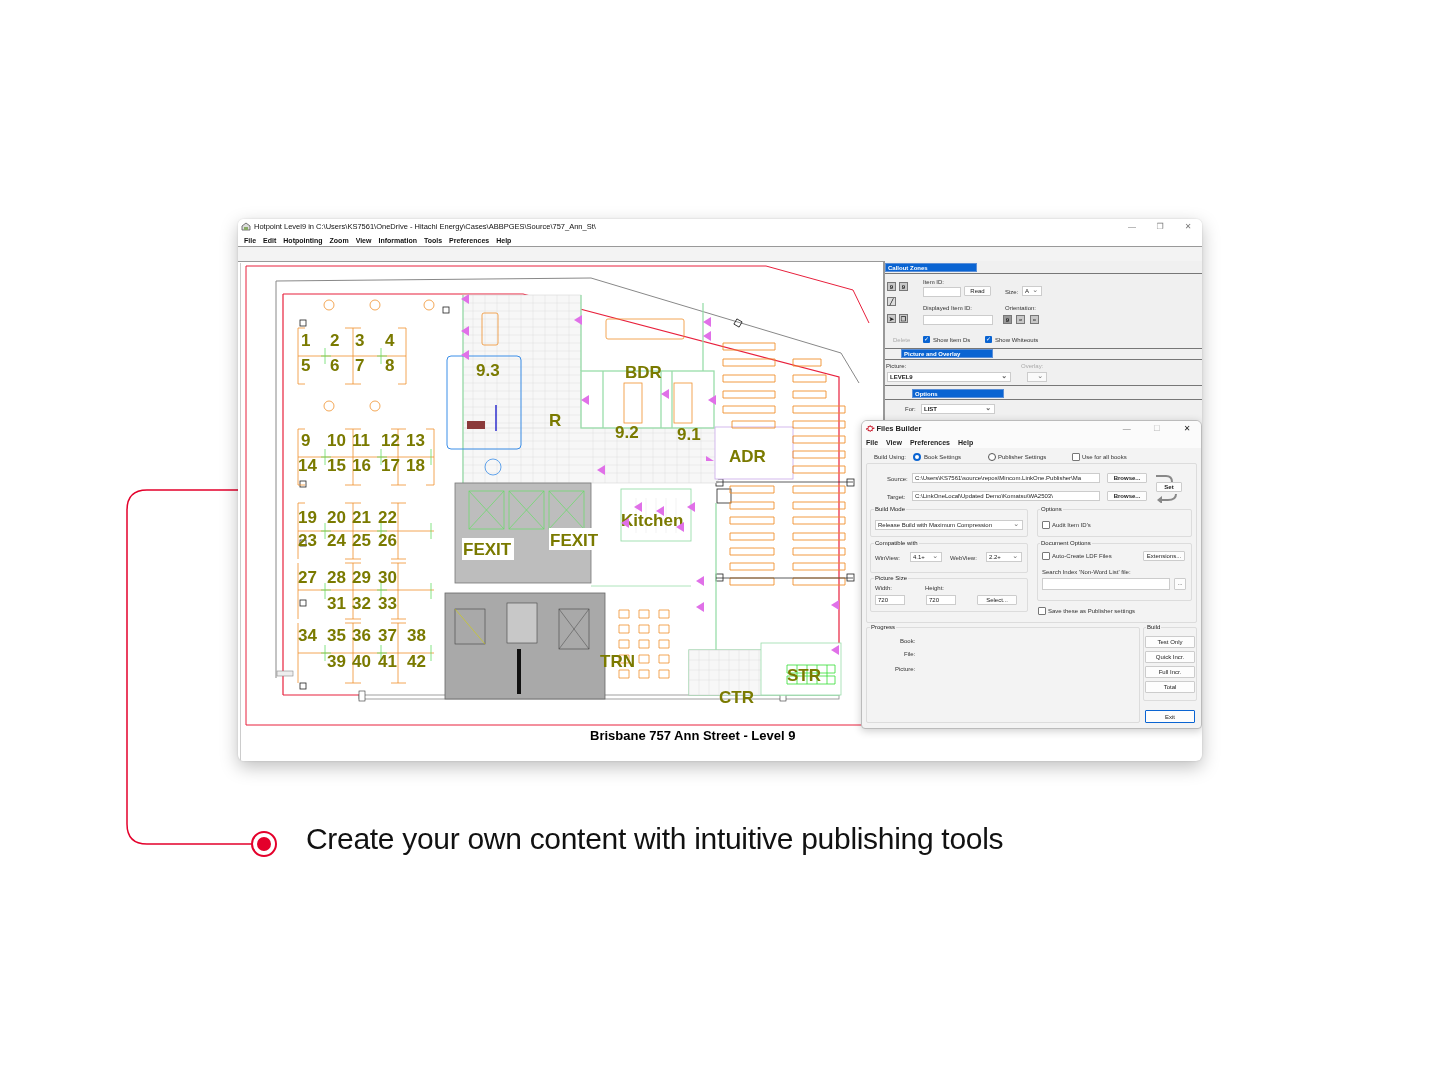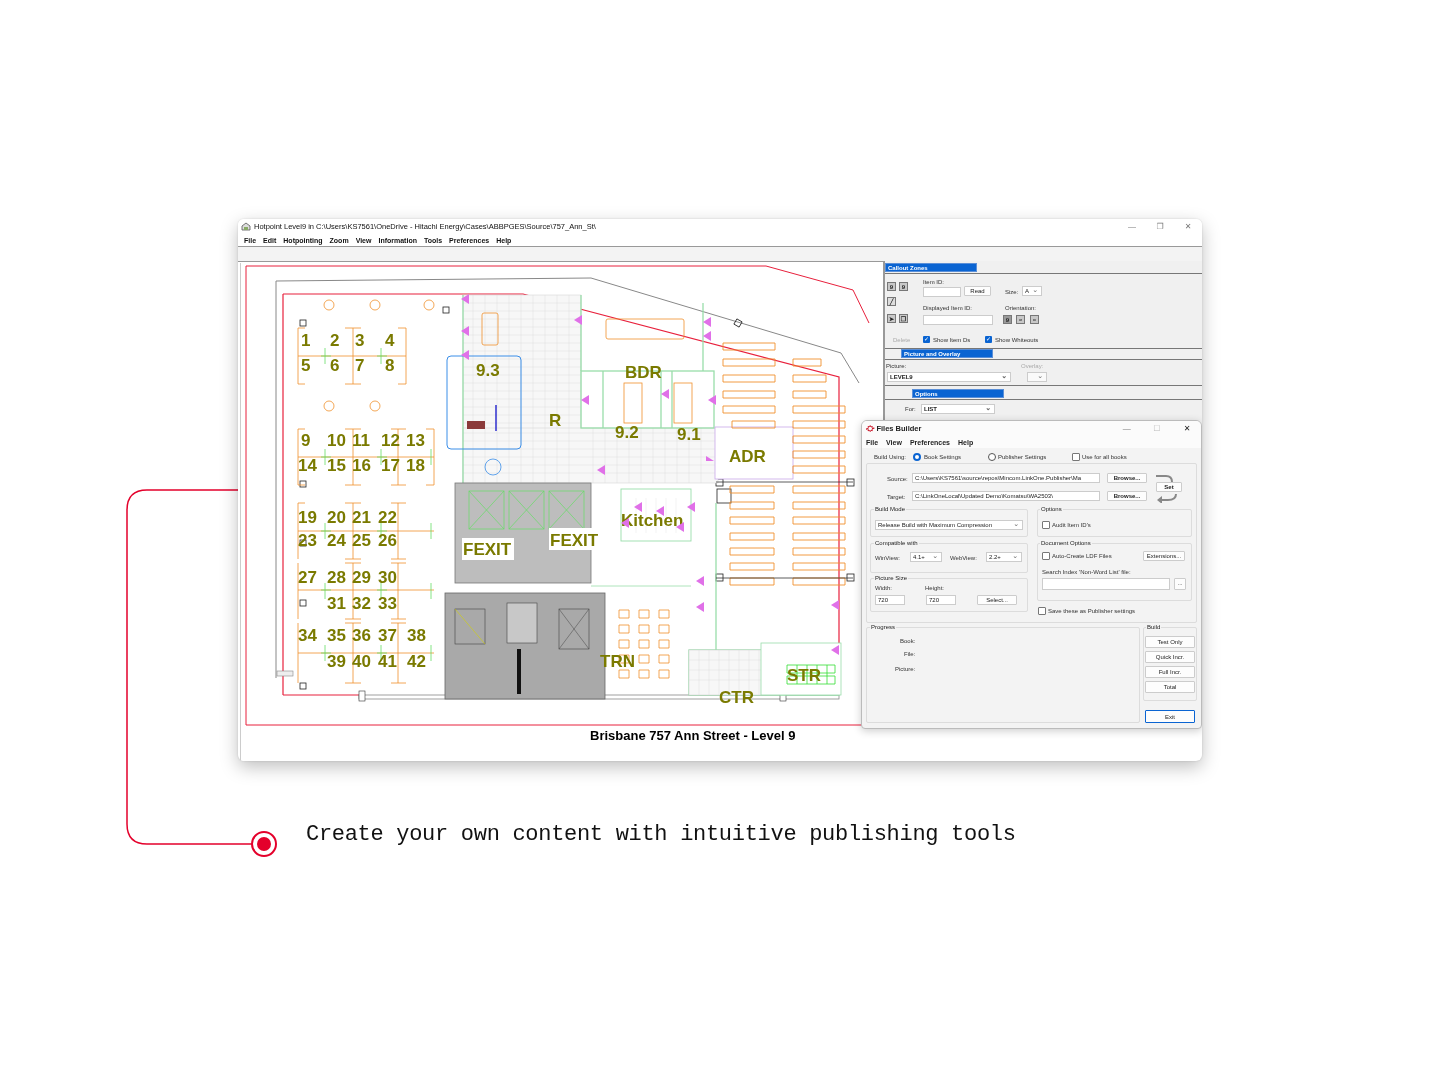--- a/index.html
+++ b/index.html
@@ -45,21 +45,21 @@
   .bb .bb-title .c span { display: inline-block; width: 28px; text-align: center; font-weight: normal; color: #777; font-size: 8px; }
   .bb .bb-menu { height: 12px; display: flex; align-items: center; padding-left: 4px; font-size: 7px; font-weight: bold; background: #fbfbfb; }
   .bb .bb-menu span { margin-right: 8px; }
   .bb .abs { position: absolute; }
   .grp { position: absolute; border: 1px solid #dcdcdc; border-radius: 2px; }
   .grp-t { position: absolute; font-size: 6px; color: #222; background: #f3f3f3; padding: 0 1px; }
   .radio { position: absolute; width: 8px; height: 8px; border-radius: 50%; border: 1px solid #555; background: #fff; }
   .radio.on { border: 2px solid #0a64d2; }
   .cbox { position: absolute; width: 8px; height: 8px; border: 1px solid #777; background: #fff; border-radius: 1px; }
 
-  .caption { position: absolute; left: 306px; top: 822px; font-family: Liberation Mono, monospace; font-size: 22px; color: #111; letter-spacing: -0.3px; white-space: nowrap; }
+  .caption { position: absolute; left: 306px; top: 822px; font-family: Liberation Sans, sans-serif; font-size: 30px; color: #111; letter-spacing: -0.3px; white-space: nowrap; }
   .bullet { position: absolute; left: 251px; top: 831px; width: 26px; height: 26px; border-radius: 50%; border: 2px solid #e4002b; background: #fff; }
   .bullet::after { content: ""; position: absolute; left: 4px; top: 4px; width: 14px; height: 14px; border-radius: 50%; background: #e4002b; }
 </style>
 </head>
 <body>
 
 <svg class="connector" viewBox="0 0 1440 1080">
   <path d="M238 490 H147 Q127 490 127 510 V824 Q127 844 147 844 H252" fill="none" stroke="#e4002b" stroke-width="1.5"></path>
 </svg>
 

